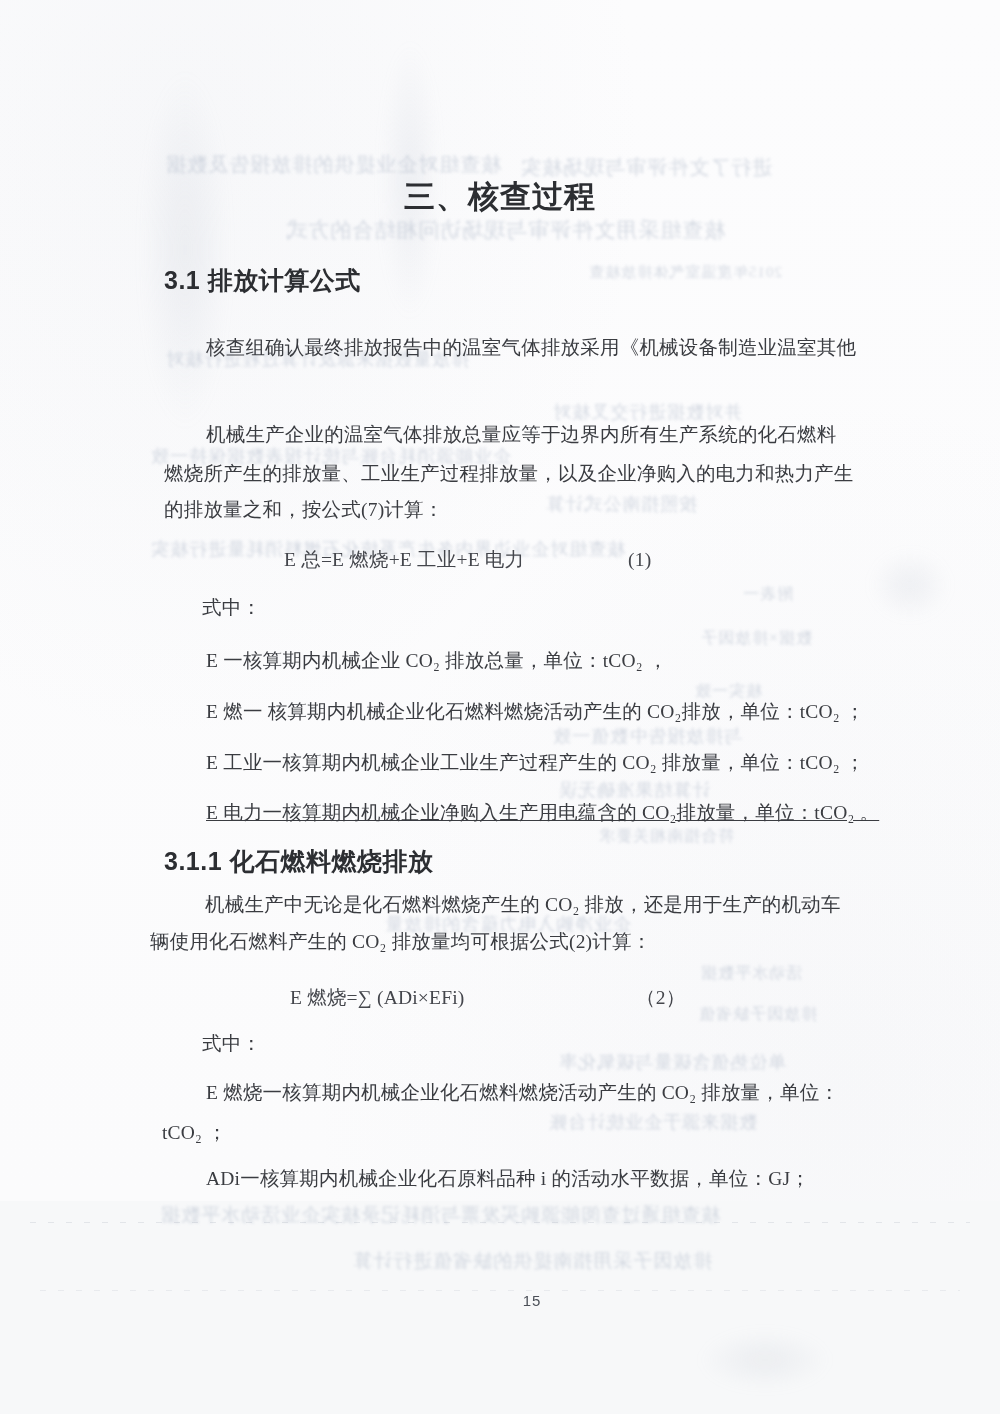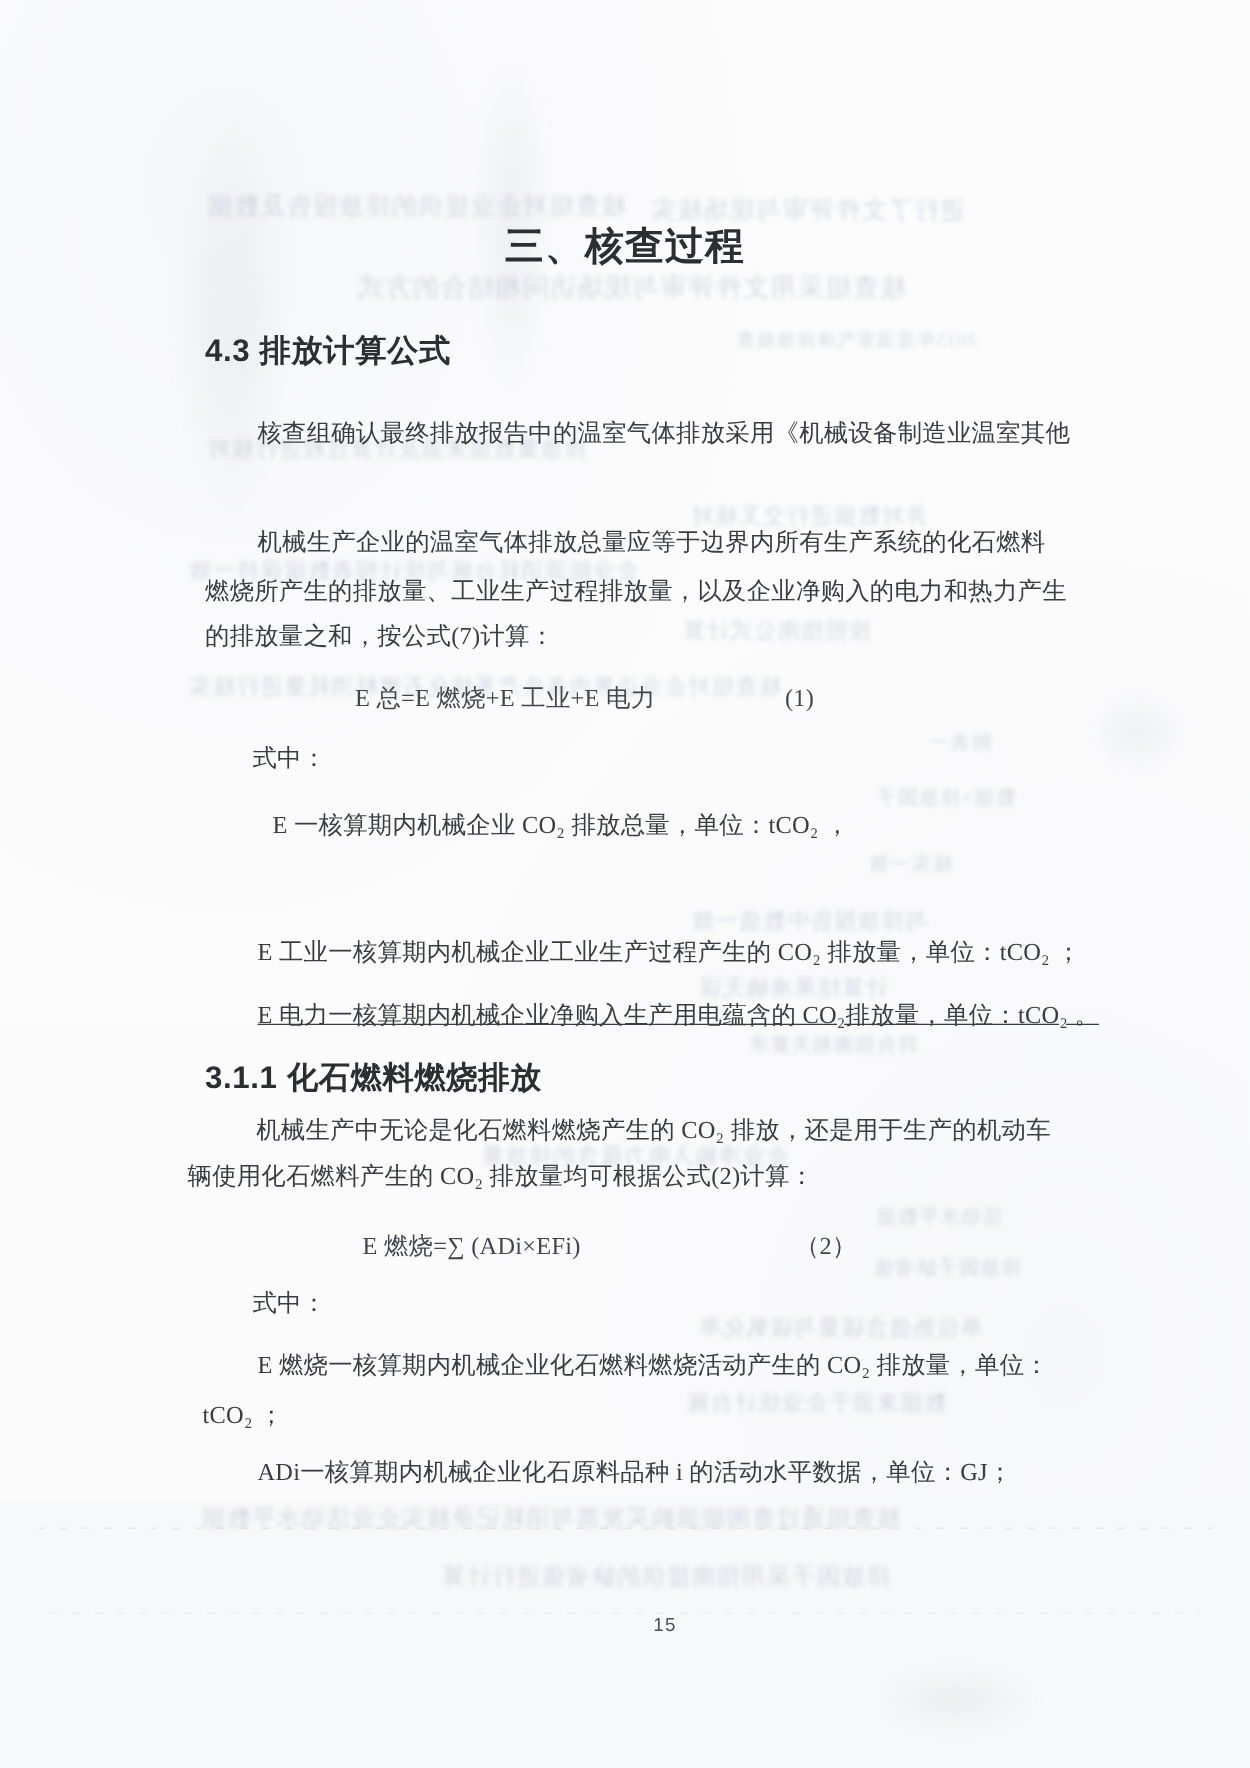--- a/index.html
+++ b/index.html
@@ -100,34 +100,35 @@
       <div class="ghost" style="left: 548px; top: 1110px; font-size: 18px;">数据来源于企业统计台账</div>
       <div class="ghost" style="left: 160px; top: 1202px; font-size: 19px;">核查组通过查阅能源购买发票与消耗记录核实企业活动水平数据</div>
       <div class="ghost" style="left: 352px; top: 1248px; font-size: 19px;">排放因子采用指南提供的缺省值进行计算</div>
     </div>
 
   <div class="streak" style="left:30px;top:1222px;width:940px;"></div>
   <div class="streak" style="left:40px;top:1290px;width:920px;opacity:.7;"></div>
 
   <div class="doc-title">三、核查过程</div>
 
-  <div class="heading" style="left:164px;top:264px;">4.3 排放计算公式</div>
+  <div class="heading" style="left:164px;top:264px;">3.1 排放计算公式</div>
 
   <div class="line" style="left:206px;top:336px;">核查组确认最终排放报告中的温室气体排放采用《机械设备制造业温室其他</div>
 
   <div class="line" style="left:206px;top:423px;">机械生产企业的温室气体排放总量应等于边界内所有生产系统的化石燃料</div>
   <div class="line" style="left:164px;top:462px;">燃烧所产生的排放量、工业生产过程排放量，以及企业净购入的电力和热力产生</div>
   <div class="line" style="left:164px;top:498px;">的排放量之和，按公式(7)计算：</div>
 
   <div class="line formula" style="left:284px;top:548px;">E 总=E 燃烧+E 工业+E 电力</div>
   <div class="line fnum" style="left:628px;top:548px;">(1)</div>
 
   <div class="line" style="left:202px;top:596px;">式中：</div>
 
-  <div class="line" style="left:206px;top:649px;margin-left:12px;">E 一核算期内机械企业 CO₂ 排放总量，单位：tCO₂ ，</div>
+  <div class="line" style="left:206px;top:649px;">E 一核算期内机械企业 CO₂ 排放总量，单位：tCO₂ ，</div>
+  <div class="line" style="left:206px;top:700px;">E 燃一 核算期内机械企业化石燃料燃烧活动产生的 CO₂排放，单位：tCO₂ ；</div>
   <div class="line" style="left:206px;top:751px;">E 工业一核算期内机械企业工业生产过程产生的 CO₂ 排放量，单位：tCO₂ ；</div>
   <div class="line" style="left:206px;top:801px;text-decoration:underline;">E 电力一核算期内机械企业净购入生产用电蕴含的 CO₂排放量，单位：tCO₂ 。</div>
 
   <div class="heading" style="left:164px;top:845px;">3.1.1 化石燃料燃烧排放</div>
 
   <div class="line" style="left:205px;top:893px;">机械生产中无论是化石燃料燃烧产生的 CO₂ 排放，还是用于生产的机动车</div>
   <div class="line" style="left:150px;top:930px;">辆使用化石燃料产生的 CO₂ 排放量均可根据公式(2)计算：</div>
 
   <div class="line formula" style="left:290px;top:986px;">E 燃烧=∑ (ADi×EFi)</div>
   <div class="line fnum" style="left:636px;top:986px;">（2）</div>

